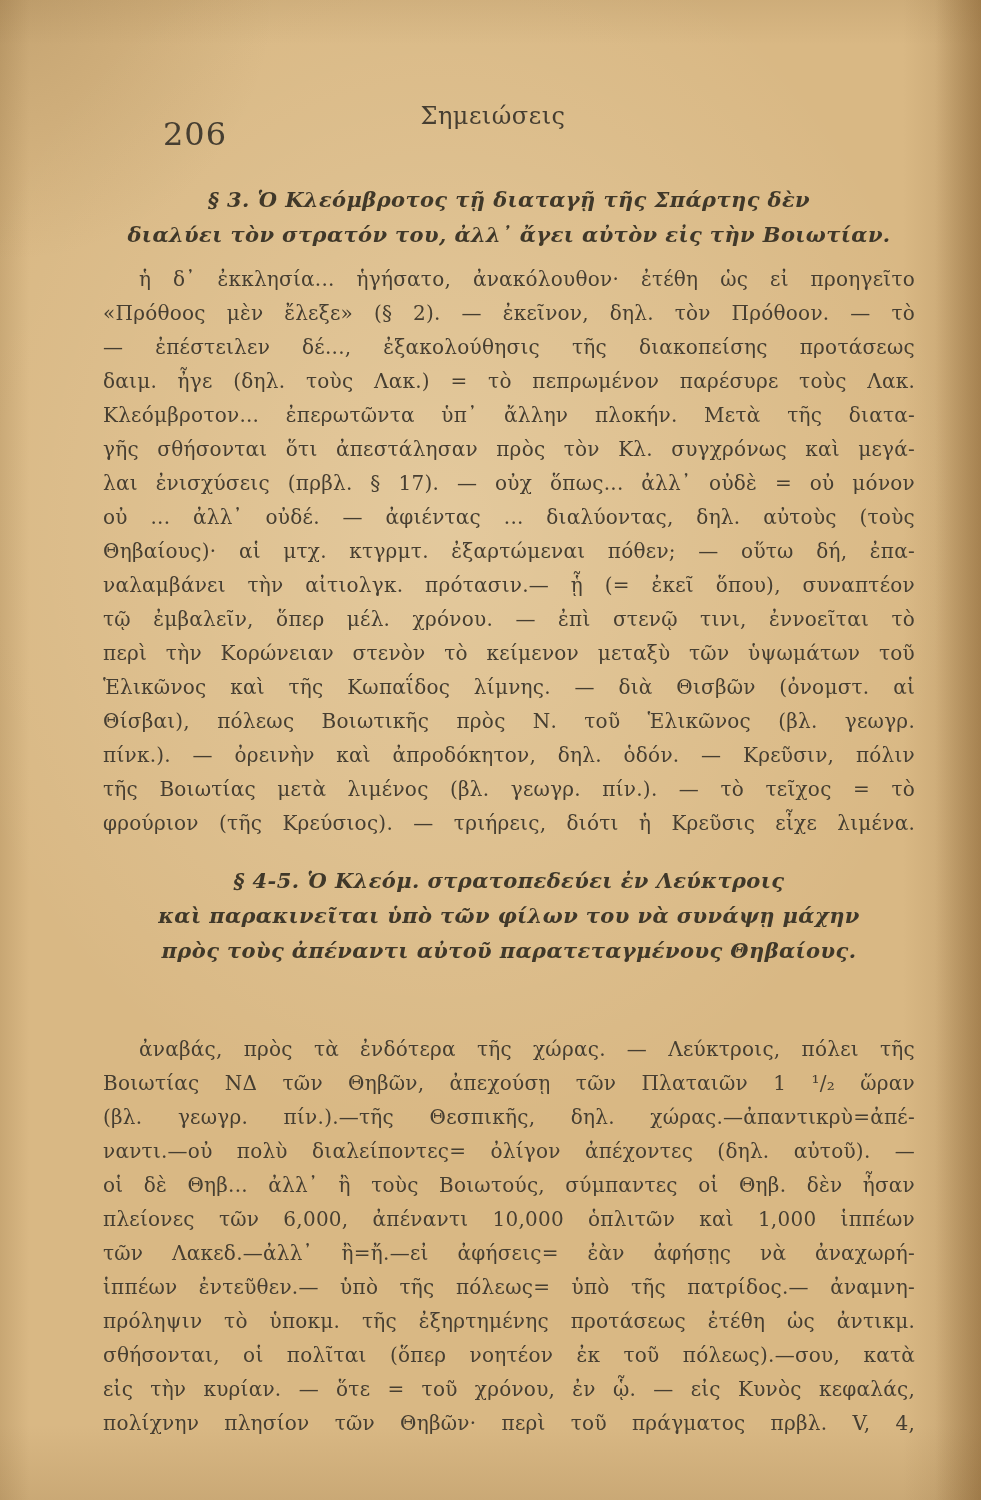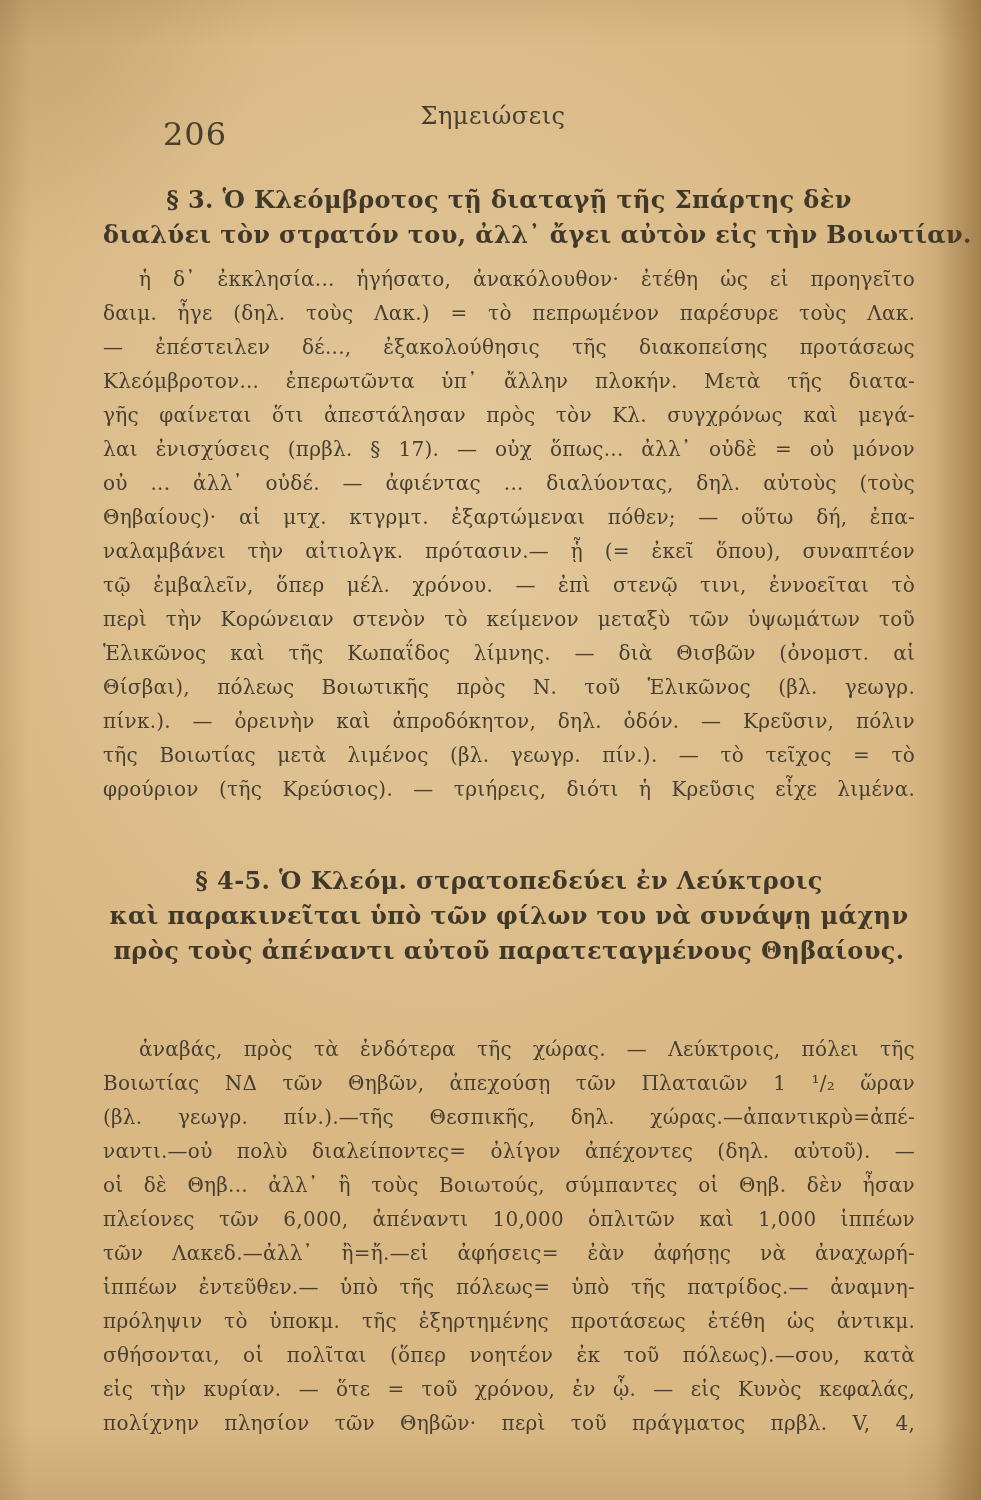--- a/index.html
+++ b/index.html
@@ -28,22 +28,22 @@
     text-align: center; font-size: 24px; line-height: 32px;
     letter-spacing: 0.5px;
   }
   .running-head .title { display: inline-block; transform: translateX(-16px); text-align: right; }
   .page-num {
     position: absolute; left: 60px; top: -2px;
     font-size: 32px; letter-spacing: 1px; margin-top: 20px;
   }
   .textcol { position: absolute; left: 103px; width: 812px; }
   .heading {
-    font-weight: bold;
-    font-size: 24px; letter-spacing: 0.4px; color: #403829;
+    font-style: italic; font-weight: bold;
+    font-size: 21px; letter-spacing: 0.4px; color: #403829;
   }
   .heading .h-line { height: 35px; line-height: 35px; text-align: center; white-space: nowrap; }
   .para { font-size: 20px; letter-spacing: 0.25px; word-spacing: 1.5px; }
   .para .line {
     height: 34px; line-height: 34px; white-space: nowrap;
     text-align: justify; text-align-last: justify;
   }
   .para .line.indent { text-indent: 36px; }
   #sec3-heading  { top: 182px; }
   #sec3-body     { top: 262px; }
@@ -60,24 +60,25 @@
     <span class="title">Σημειώσεις</span>
   </div>
 
   <div class="textcol heading" id="sec3-heading">
     <div class="h-line">§ 3. Ὁ Κλεόμβροτος τῇ διαταγῇ τῆς Σπάρτης δὲν</div>
     <div class="h-line">διαλύει τὸν στρατόν του, ἀλλ᾽ ἄγει αὐτὸν εἰς τὴν Βοιωτίαν.</div>
   </div>
 
   <div class="textcol para" id="sec3-body">
     <div class="line indent">ἡ δ᾽ ἐκκλησία... ἡγήσατο, ἀνακόλουθον· ἐτέθη ὡς εἰ προηγεῖτο</div>
+    <div class="line">«Πρόθοος μὲν ἔλεξε» (§ 2). — ἐκεῖνον, δηλ. τὸν Πρόθοον. — τὸ</div>
+    <div class="line">— ἐπέστειλεν δέ..., ἐξακολούθησις τῆς διακοπείσης προτάσεως</div>
     <div class="line">δαιμ. ἦγε (δηλ. τοὺς Λακ.) = τὸ πεπρωμένον παρέσυρε τοὺς Λακ.</div>
-    <div class="line">— ἐπέστειλεν δέ..., ἐξακολούθησις τῆς διακοπείσης προτάσεως</div>
     <div class="line">Κλεόμβροτον... ἐπερωτῶντα ὑπ᾽ ἄλλην πλοκήν. Μετὰ τῆς διατα-</div>
-    <div class="line">γῆς φαίνεται ὅτι ἀπεστάλησαν πρὸς τὸν Κλ. συγχρόνως καὶ μεγά-</div>
+    <div class="line">γῆς σθήσονται ὅτι ἀπεστάλησαν πρὸς τὸν Κλ. συγχρόνως καὶ μεγά-</div>
     <div class="line">λαι ἐνισχύσεις (πρβλ. § 17). — οὐχ ὅπως... ἀλλ᾽ οὐδὲ = οὐ μόνον</div>
     <div class="line">οὐ ... ἀλλ᾽ οὐδέ. — ἀφιέντας ... διαλύοντας, δηλ. αὐτοὺς (τοὺς</div>
     <div class="line">Θηβαίους)· αἱ μτχ. κτγρμτ. ἐξαρτώμεναι πόθεν; — οὕτω δή, ἐπα-</div>
     <div class="line">ναλαμβάνει τὴν αἰτιολγκ. πρότασιν.— ᾗ (= ἐκεῖ ὅπου), συναπτέον</div>
     <div class="line">τῷ ἐμβαλεῖν, ὅπερ μέλ. χρόνου. — ἐπὶ στενῷ τινι, ἐννοεῖται τὸ</div>
     <div class="line">περὶ τὴν Κορώνειαν στενὸν τὸ κείμενον μεταξὺ τῶν ὑψωμάτων τοῦ</div>
     <div class="line">Ἑλικῶνος καὶ τῆς Κωπαΐδος λίμνης. — διὰ Θισβῶν (ὀνομστ. αἱ</div>
     <div class="line">Θίσβαι), πόλεως Βοιωτικῆς πρὸς Ν. τοῦ Ἑλικῶνος (βλ. γεωγρ.</div>
     <div class="line">πίνκ.). — ὀρεινὴν καὶ ἀπροδόκητον, δηλ. ὁδόν. — Κρεῦσιν, πόλιν</div>
     <div class="line">τῆς Βοιωτίας μετὰ λιμένος (βλ. γεωγρ. πίν.). — τὸ τεῖχος = τὸ</div>

